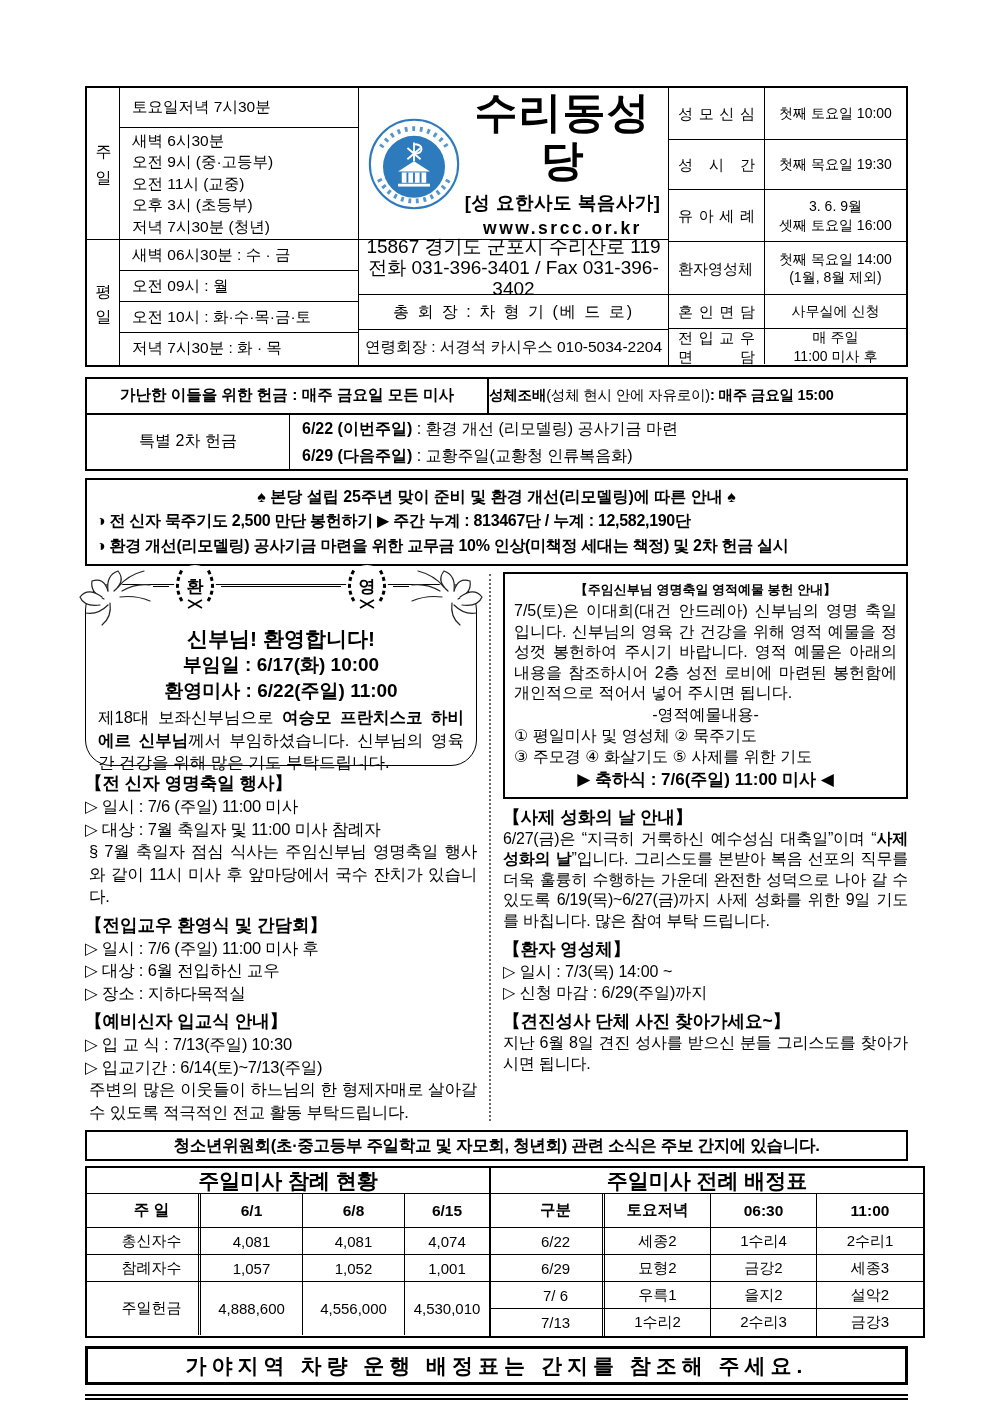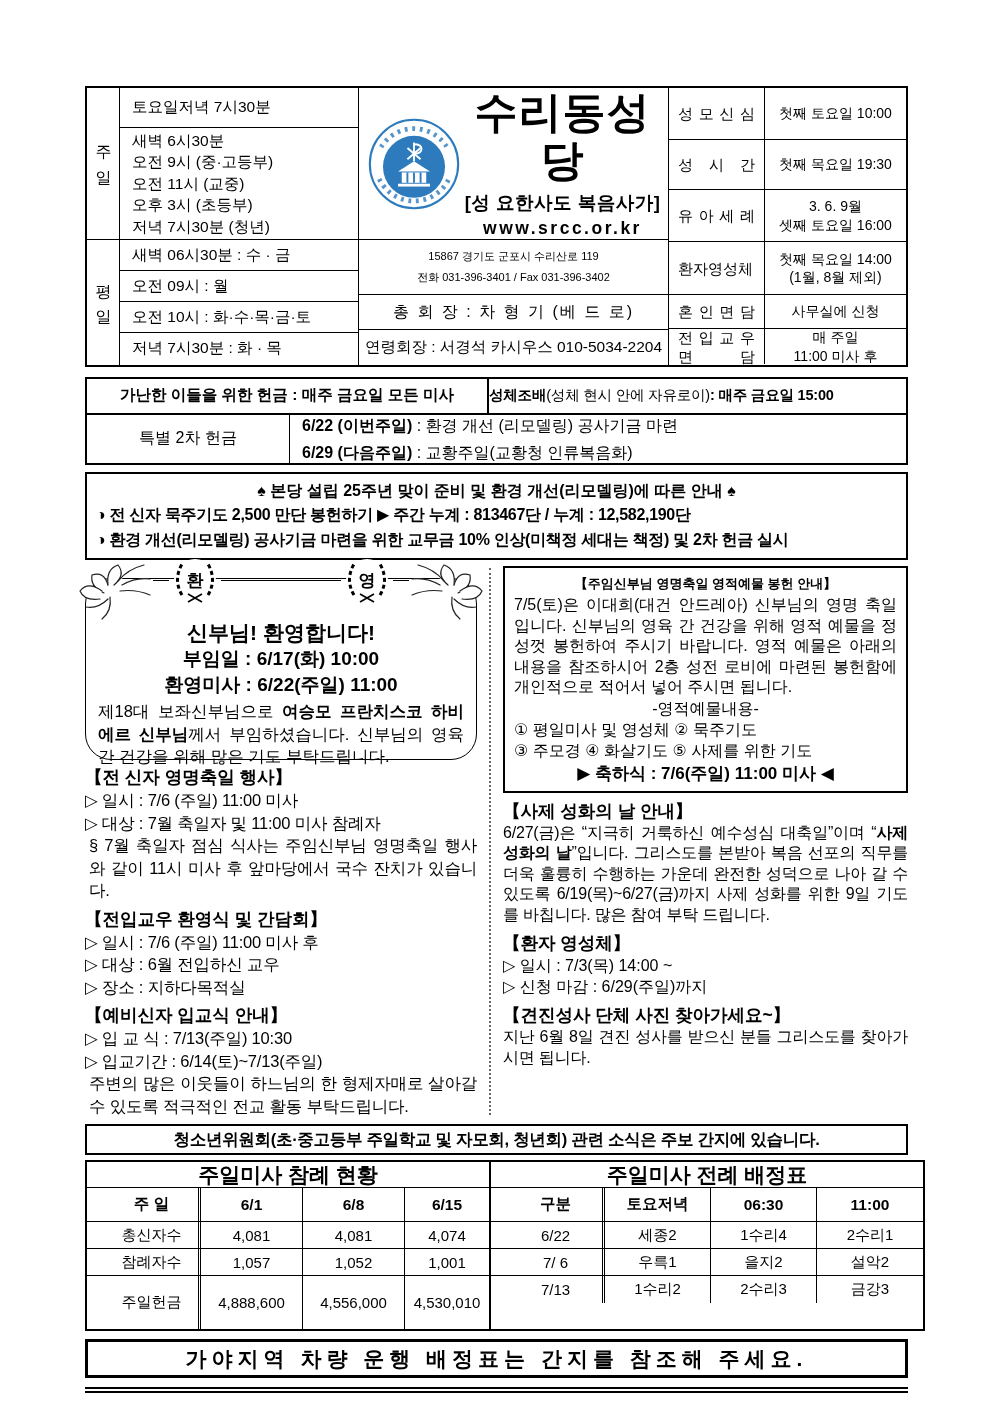--- a/index.html
+++ b/index.html
@@ -31,36 +31,36 @@
   .sun-block { flex: 1; display: flex; flex-direction: column; justify-content: center; padding-left: 12px; font-size: 15.5px; line-height: 21.5px; }
   .wkrow { height: 31px; border-bottom: 1px solid #000; display:flex; align-items:center; padding-left: 12px; font-size: 15.5px; }
   .wkrow:last-child { border-bottom: none; height: 31.5px; }
 
   .logoblk { height: 152px; border-bottom: 1px solid #000; display: flex; align-items: center; padding: 6px 4px 6px 8px; }
   .logoblk svg { flex: 0 0 auto; }
   .titlewrap { flex: 1; text-align: center; }
   .church-name { font-size: 43px; font-weight: bold; letter-spacing: 1px; line-height: 48px; }
   .church-sub { font-size: 18.5px; font-weight: bold; margin-top: 6px; letter-spacing: 0.5px; }
   .church-web { font-size: 17.5px; font-weight: bold; letter-spacing: 2.5px; margin-top: 3px; }
-  .addr { height: 55px; border-bottom: 1px solid #000; display:flex; flex-direction: column; justify-content:center; text-align:center; font-size: 11px; line-height: 21px; }
+  .addr { height: 55px; border-bottom: 1px solid #000; display:flex; flex-direction: column; justify-content:center; text-align:center; font-size: 19px; line-height: 21px; }
   .chair { height: 35px; border-bottom: 1px solid #000; display:flex; align-items:center; justify-content:center; font-size: 16px; letter-spacing: 2px; }
   .purg  { height: 34.5px; display:flex; align-items:center; justify-content:center; font-size: 15.5px; }
 
   .svcrow { display: flex; border-bottom: 1px solid #000; }
   .svcrow:last-child { border-bottom: none; }
   .svc-label { width: 96px; border-right: 1px solid #000; display:flex; flex-direction:column; justify-content:center; padding: 10px 9px; font-size: 15px; }
   .svc-label .j { width: 100%; text-align: justify; text-align-last: justify; line-height: 19px; }
   .svc-value { flex: 1; display:flex; flex-direction:column; align-items:center; justify-content:center; font-size: 14px; line-height: 18.5px; text-align:center; }
 
   
   .offer { border: 2.5px solid #000; margin-top: 10px; }
   .offer-r1 { display: flex; height: 36px; border-bottom: 2px solid #000; }
   .offer-poor { width: 402px; border-right: 2px solid #000; display:flex; align-items:center; justify-content:center; font-size: 15.5px; font-weight: bold; }
   .offer-ador { flex: 1; display:flex; align-items:center; font-size: 14.5px; letter-spacing:-0.2px; }
-  .offer-r2 { display: flex; height: 48px; }
+  .offer-r2 { display: flex; height: 54px; }
   .offer-speclabel { width: 203px; border-right: 1px solid #000; display:flex; align-items:center; justify-content:center; font-size: 16px; }
   .offer-speclines { flex: 1; display:flex; flex-direction:column; justify-content:center; padding-left: 12px; font-size: 16px; line-height: 27px; }
 
   
   .anni { border: 2.5px solid #000; margin-top: 7px; padding: 5px 9px 6px 9px; font-size: 16px; line-height: 24.5px; }
   .anni .t { text-align: center; font-weight: bold; }
   .anni .l { font-weight: bold; letter-spacing: -0.3px; }
 
   
   .twocol { position: relative; display: flex; margin-top: 6px; }
@@ -409,20 +409,26 @@
         <div class="tc c2">06:30</div>
         <div class="tc c3">11:00</div>
       </div>
       <div class="trow">
         <div class="tc c0">6/22</div>
         <div class="tc c1">세종2</div>
         <div class="tc c2">1수리4</div>
         <div class="tc c3">2수리1</div>
       </div>
       <div class="trow">
+        <div class="tc c0">6/29</div>
+        <div class="tc c1">묘형2</div>
+        <div class="tc c2">금강2</div>
+        <div class="tc c3">세종3</div>
+      </div>
+      <div class="trow">
         <div class="tc c0">7/ 6</div>
         <div class="tc c1">우륵1</div>
         <div class="tc c2">을지2</div>
         <div class="tc c3">설악2</div>
       </div>
       <div class="trow">
         <div class="tc c0">7/13</div>
         <div class="tc c1">1수리2</div>
         <div class="tc c2">2수리3</div>
         <div class="tc c3">금강3</div>

